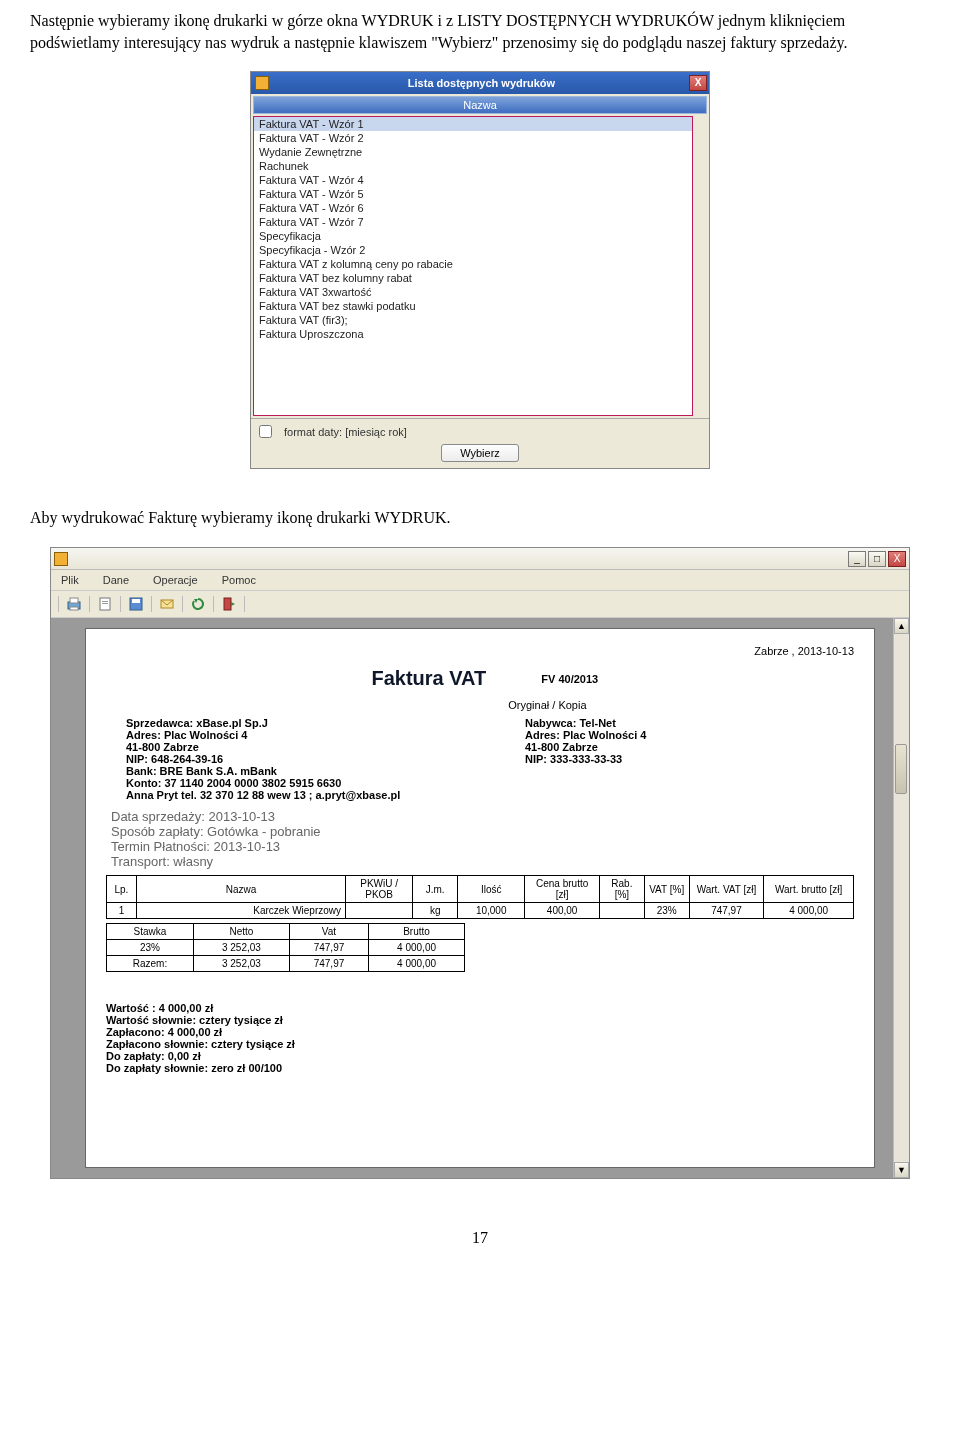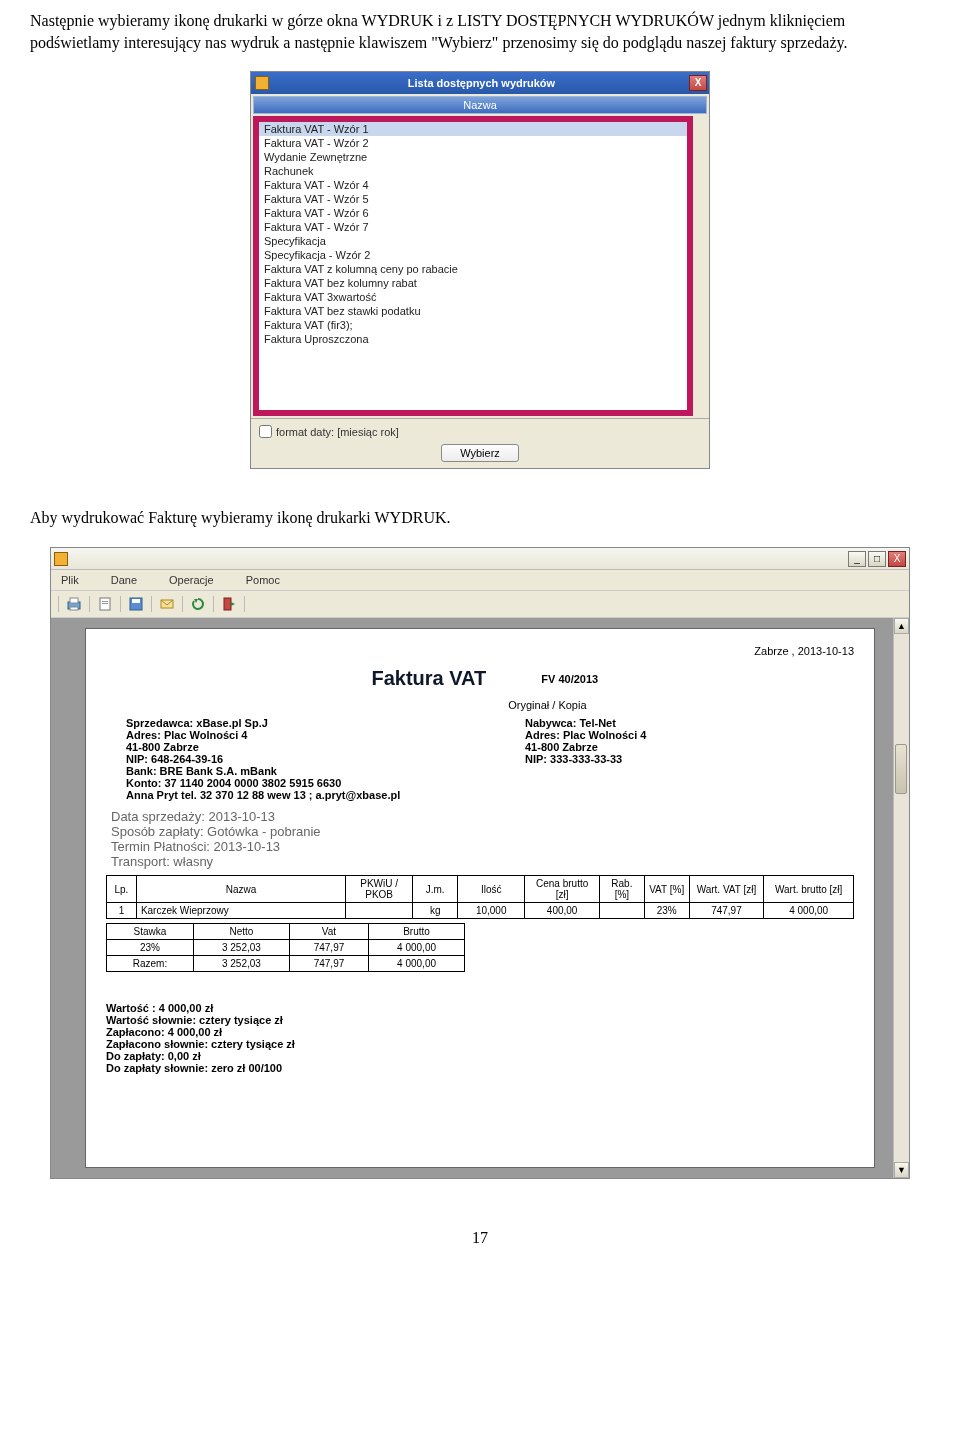--- a/index.html
+++ b/index.html
@@ -52,40 +52,40 @@
     color: #fff;
     text-align: center;
     font-weight: normal;
     border: 1px solid #9db6dc;
     margin: 2px;
     padding: 2px 0;
   }
   .dialog-list {
     background: #fff;
     margin: 0 16px 2px 2px;
-    border: 6px solid #be185d;
+    border: 1px solid #be185d;
     height: 300px;
     overflow: hidden;
   }
   .dialog-list .row {
     padding: 1px 5px;
     color: #222;
     cursor: default;
   }
   .dialog-list .row.sel {
     background: #c8d6ee;
   }
   .dialog-footer {
     padding: 6px 8px;
     border-top: 1px solid #aaa;
   }
   .dialog-footer .chk-row {
     display: flex;
     align-items: center;
-    gap: 4px;
+    gap: 12px;
     color: #333;
   }
   .dialog-footer .btn-row {
     text-align: center;
     margin-top: 6px;
   }
   .xp-btn {
     font-family: Tahoma, sans-serif;
     font-size: 11px;
     background: linear-gradient(#fdfdfd,#ececec);
@@ -129,21 +129,21 @@
     line-height: 14px;
     background: linear-gradient(#fafaf3,#d9d6c4);
   }
   .appwin-titlebar .winbtn.close {
     background: linear-gradient(#e27e7a,#c34742);
     border-color: #7a2020;
     color: #fff;
   }
   .menubar {
     display: flex;
-    gap: 32px;
+    gap: 24px;
     padding: 4px 10px;
     border-bottom: 1px solid #ccc;
     color: #333;
   }
   .toolbar {
     display: flex;
     gap: 4px;
     padding: 3px 6px;
     border-bottom: 1px solid #ccc;
   }
@@ -234,21 +234,21 @@
     width: 100%;
     font-size: 10px;
     margin-top: 6px;
   }
   .page table th, .page table td {
     border: 1px solid #000;
     padding: 2px 4px;
     text-align: center;
   }
   .page table th { font-weight: normal; }
-  .page .name-col { text-align: left; }
+  .page .name-col { text-align: right; }
 
   .page .sum-table { width: 48%; margin-top: 4px; }
 
   .page .totals {
     font-size: 11px;
     margin-top: 30px;
   }
   .page .totals b { font-weight: bold; }
 
   .page-num {

